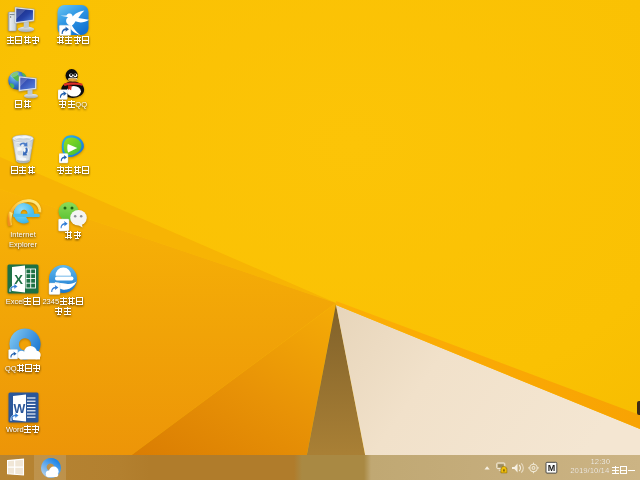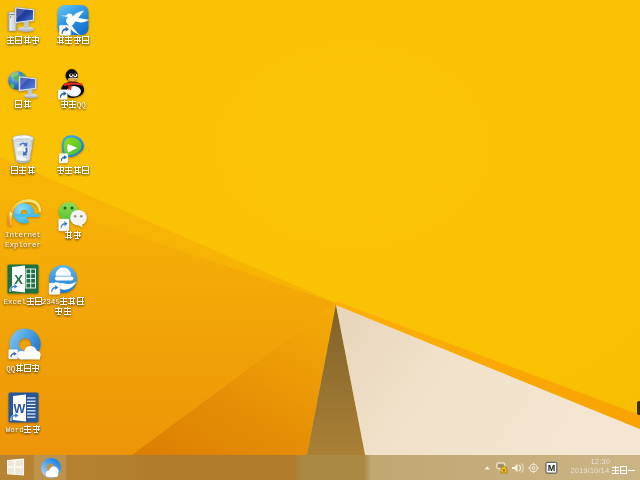--- a/index.html
+++ b/index.html
@@ -1,20 +1,20 @@
 <!DOCTYPE html>
 <html><head>
 <meta charset="utf-8">
 <style>
 html,body{margin:0;padding:0;}
 body{width:640px;height:480px;overflow:hidden;position:relative;font-family:"Liberation Sans",sans-serif;background:#FAC103;}
 #wall{position:absolute;left:0;top:0;width:640px;height:480px;}
 .cell{position:absolute;width:60px;text-align:center;}
 .cell>svg{filter:drop-shadow(0 1px 1px rgba(100,55,0,0.4));}
-.lab{position:absolute;left:0;width:100%;color:#fff;font-size:7.5px;line-height:10px;white-space:nowrap;filter:drop-shadow(0 1px 1px rgba(40,20,0,0.9));letter-spacing:0;font-family:Liberation Mono, monospace;}
+.lab{position:absolute;left:0;width:100%;color:#fff;font-size:7.5px;line-height:10px;white-space:nowrap;filter:drop-shadow(0 1px 1px rgba(40,20,0,0.9));letter-spacing:0;}
 .g{display:inline-block;width:7.2px;height:7.8px;margin:0 0.5px;vertical-align:-1.2px;background-repeat:no-repeat;}
 .ga{background-image:linear-gradient(#fff,#fff),linear-gradient(#fff,#fff),linear-gradient(#fff,#fff),linear-gradient(#fff,#fff);background-size:7.2px 1.3px,7.2px 1.3px,7.2px 1.3px,1.3px 7.8px;background-position:0 0.4px,0 3.25px,0 6.5px,3px 0;}
 .gb{background-image:linear-gradient(#fff,#fff),linear-gradient(#fff,#fff),linear-gradient(#fff,#fff),linear-gradient(#fff,#fff),linear-gradient(#fff,#fff);background-size:7.2px 1.3px,7.2px 1.3px,7.2px 1.3px,1.3px 7.8px,1.3px 7.8px;background-position:0 0,0 3.25px,0 6.5px,0 0,5.9px 0;}
 .gc{background-image:linear-gradient(#fff,#fff),linear-gradient(#fff,#fff),linear-gradient(#fff,#fff),linear-gradient(#fff,#fff),linear-gradient(#fff,#fff);background-size:7.2px 1.3px,7.2px 1.3px,1.3px 7.8px,1.3px 7.8px,3.2px 1.3px;background-position:0 1px,0 5.6px,1.7px 0,4.6px 0,2.1px 3.25px;}
 .gd{background-image:linear-gradient(#fff,#fff),linear-gradient(#fff,#fff),linear-gradient(#fff,#fff),linear-gradient(#fff,#fff),linear-gradient(#fff,#fff);background-size:7.2px 1.3px,4px 1.3px,1.3px 7.8px,1.3px 4.2px,7.2px 1.3px;background-position:0 0.6px,1.6px 6.5px,3px 0,5.9px 2.1px,0 3.6px;}
 .ge{background-image:linear-gradient(#fff,#fff);background-size:7.2px 1.4px;background-position:0 3.4px;}
 #taskbar{position:absolute;left:0;top:455px;width:640px;height:25px;background:linear-gradient(90deg,#B68433 0px,#B3802F 120px,#B07C2B 150px,#B07C2B 294px,#A98943 302px,#A98943 364px,#C0A873 371px,#C5AD7C 500px,#CCB484 640px);}
 #qqhl{position:absolute;left:34px;top:455px;width:32px;height:25px;background:rgba(255,255,255,0.13);}
 #clock{position:absolute;top:456.5px;left:560px;width:76px;color:#FCF7EC;font-size:7.8px;line-height:9.6px;text-align:right;white-space:nowrap;}
 #clock .t1{padding-right:26px;}

